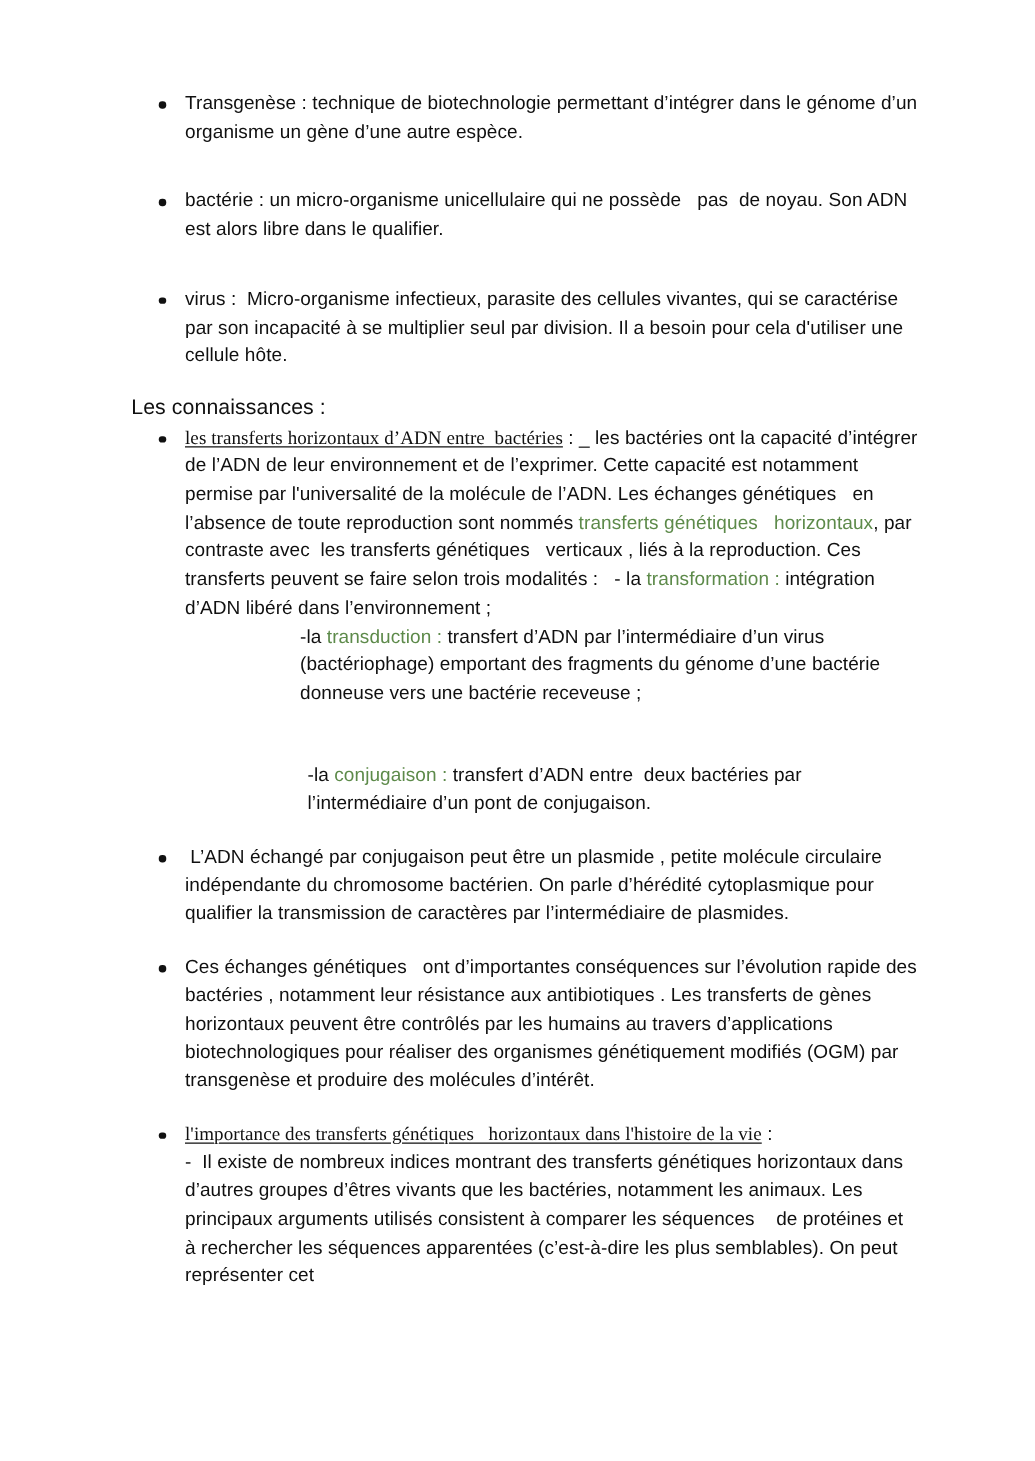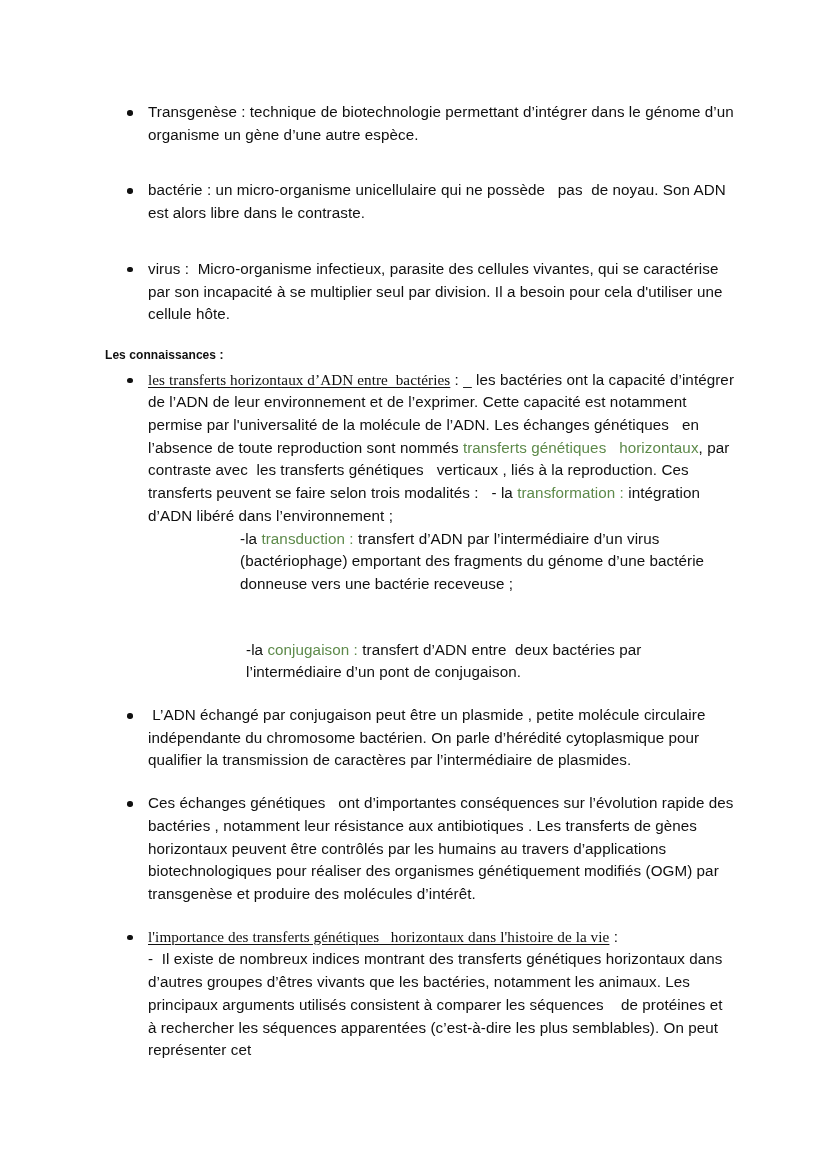--- a/index.html
+++ b/index.html
@@ -17,21 +17,21 @@
   .page {
     position: relative;
     width: 828px;
     height: 1169px;
     background: #ffffff;
     overflow: hidden;
   }
   .content {
     position: absolute;
     left: 105px;
-    top: 101px;
+    top: 72px;
     width: 630px;
   }
 
   
   ul.blist {
     list-style: none;
     margin: 0;
     padding: 0;
   }
   ul.blist > li {
@@ -52,22 +52,22 @@
     background: #111111;
   }
 
   
   .gap-lg { margin-bottom: 33px; }
   .gap-sm { margin-bottom: 0px; margin-top: 20px; }
   .gap-md { margin-bottom: 18px; }
 
   
   .section-heading {
-    font-size: 12px;
-    font-weight: bold;
+    font-size: 17px;
+    font-weight: normal;
     line-height: 22.7px;
     margin: 0 0 2px 0;
     letter-spacing: 0.005em;
   }
 
   
   .u { text-decoration: underline; text-underline-offset: 2px; font-family: Liberation Serif, serif; }
   .green { color: #5d8a4a; }
 
   .indent-1 { display: block; padding-left: 92px; }
@@ -81,21 +81,21 @@
 <body>
 
 <div class="page">
   <div class="content">
 
     <ul class="blist">
       <li class="gap-lg">
         <p class="nowrap-space">Transgenèse : technique de biotechnologie permettant d’intégrer dans le génome d’un organisme un gène d’une autre espèce.</p>
       </li>
       <li class="gap-lg">
-        <p class="nowrap-space">bactérie : un micro-organisme unicellulaire qui ne possède   pas  de noyau. Son ADN est alors libre dans le contraste.</p>
+        <p class="nowrap-space">bactérie : un micro-organisme unicellulaire qui ne possède   pas  de noyau. Son ADN est alors libre dans le qualifier.</p>
       </li>
       <li class="gap-md">
         <p class="nowrap-space">virus :  Micro-organisme infectieux, parasite des cellules vivantes, qui se caractérise par son incapacité à se multiplier seul par division. Il a besoin pour cela d'utiliser une cellule hôte.</p>
       </li>
     </ul>
 
     <div class="section-heading">Les connaissances :</div>
 
     <ul class="blist">
 

